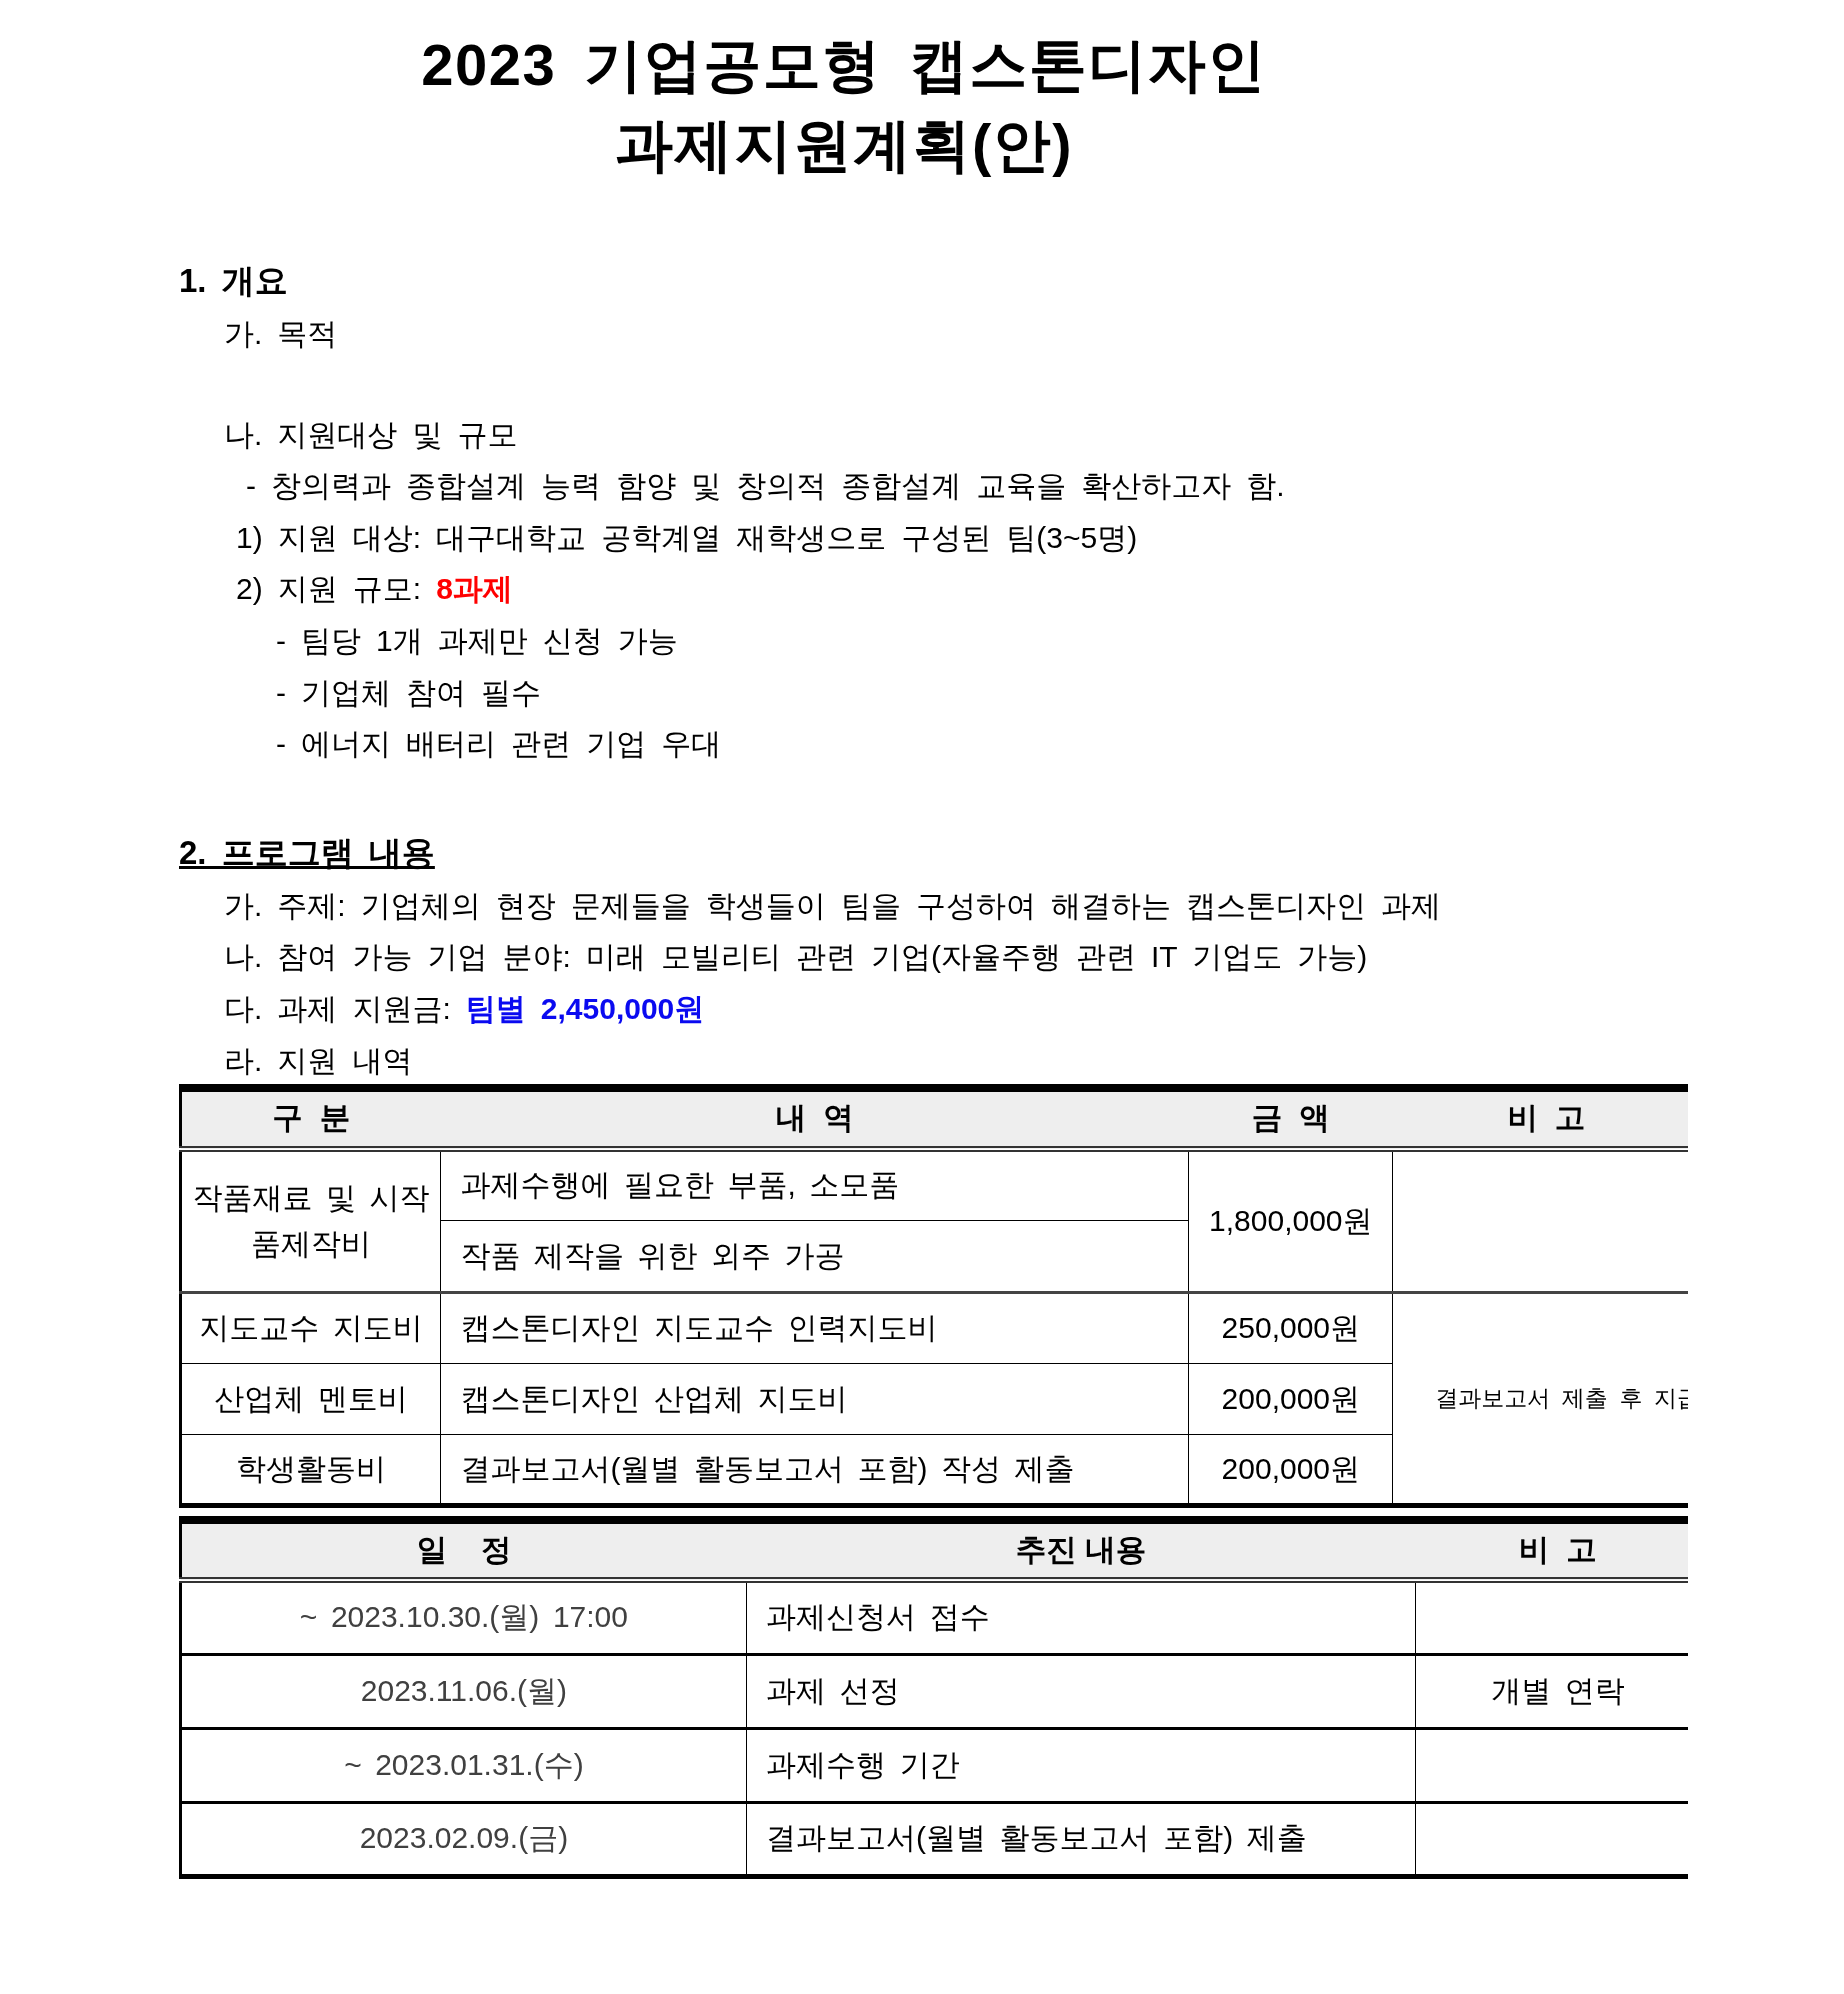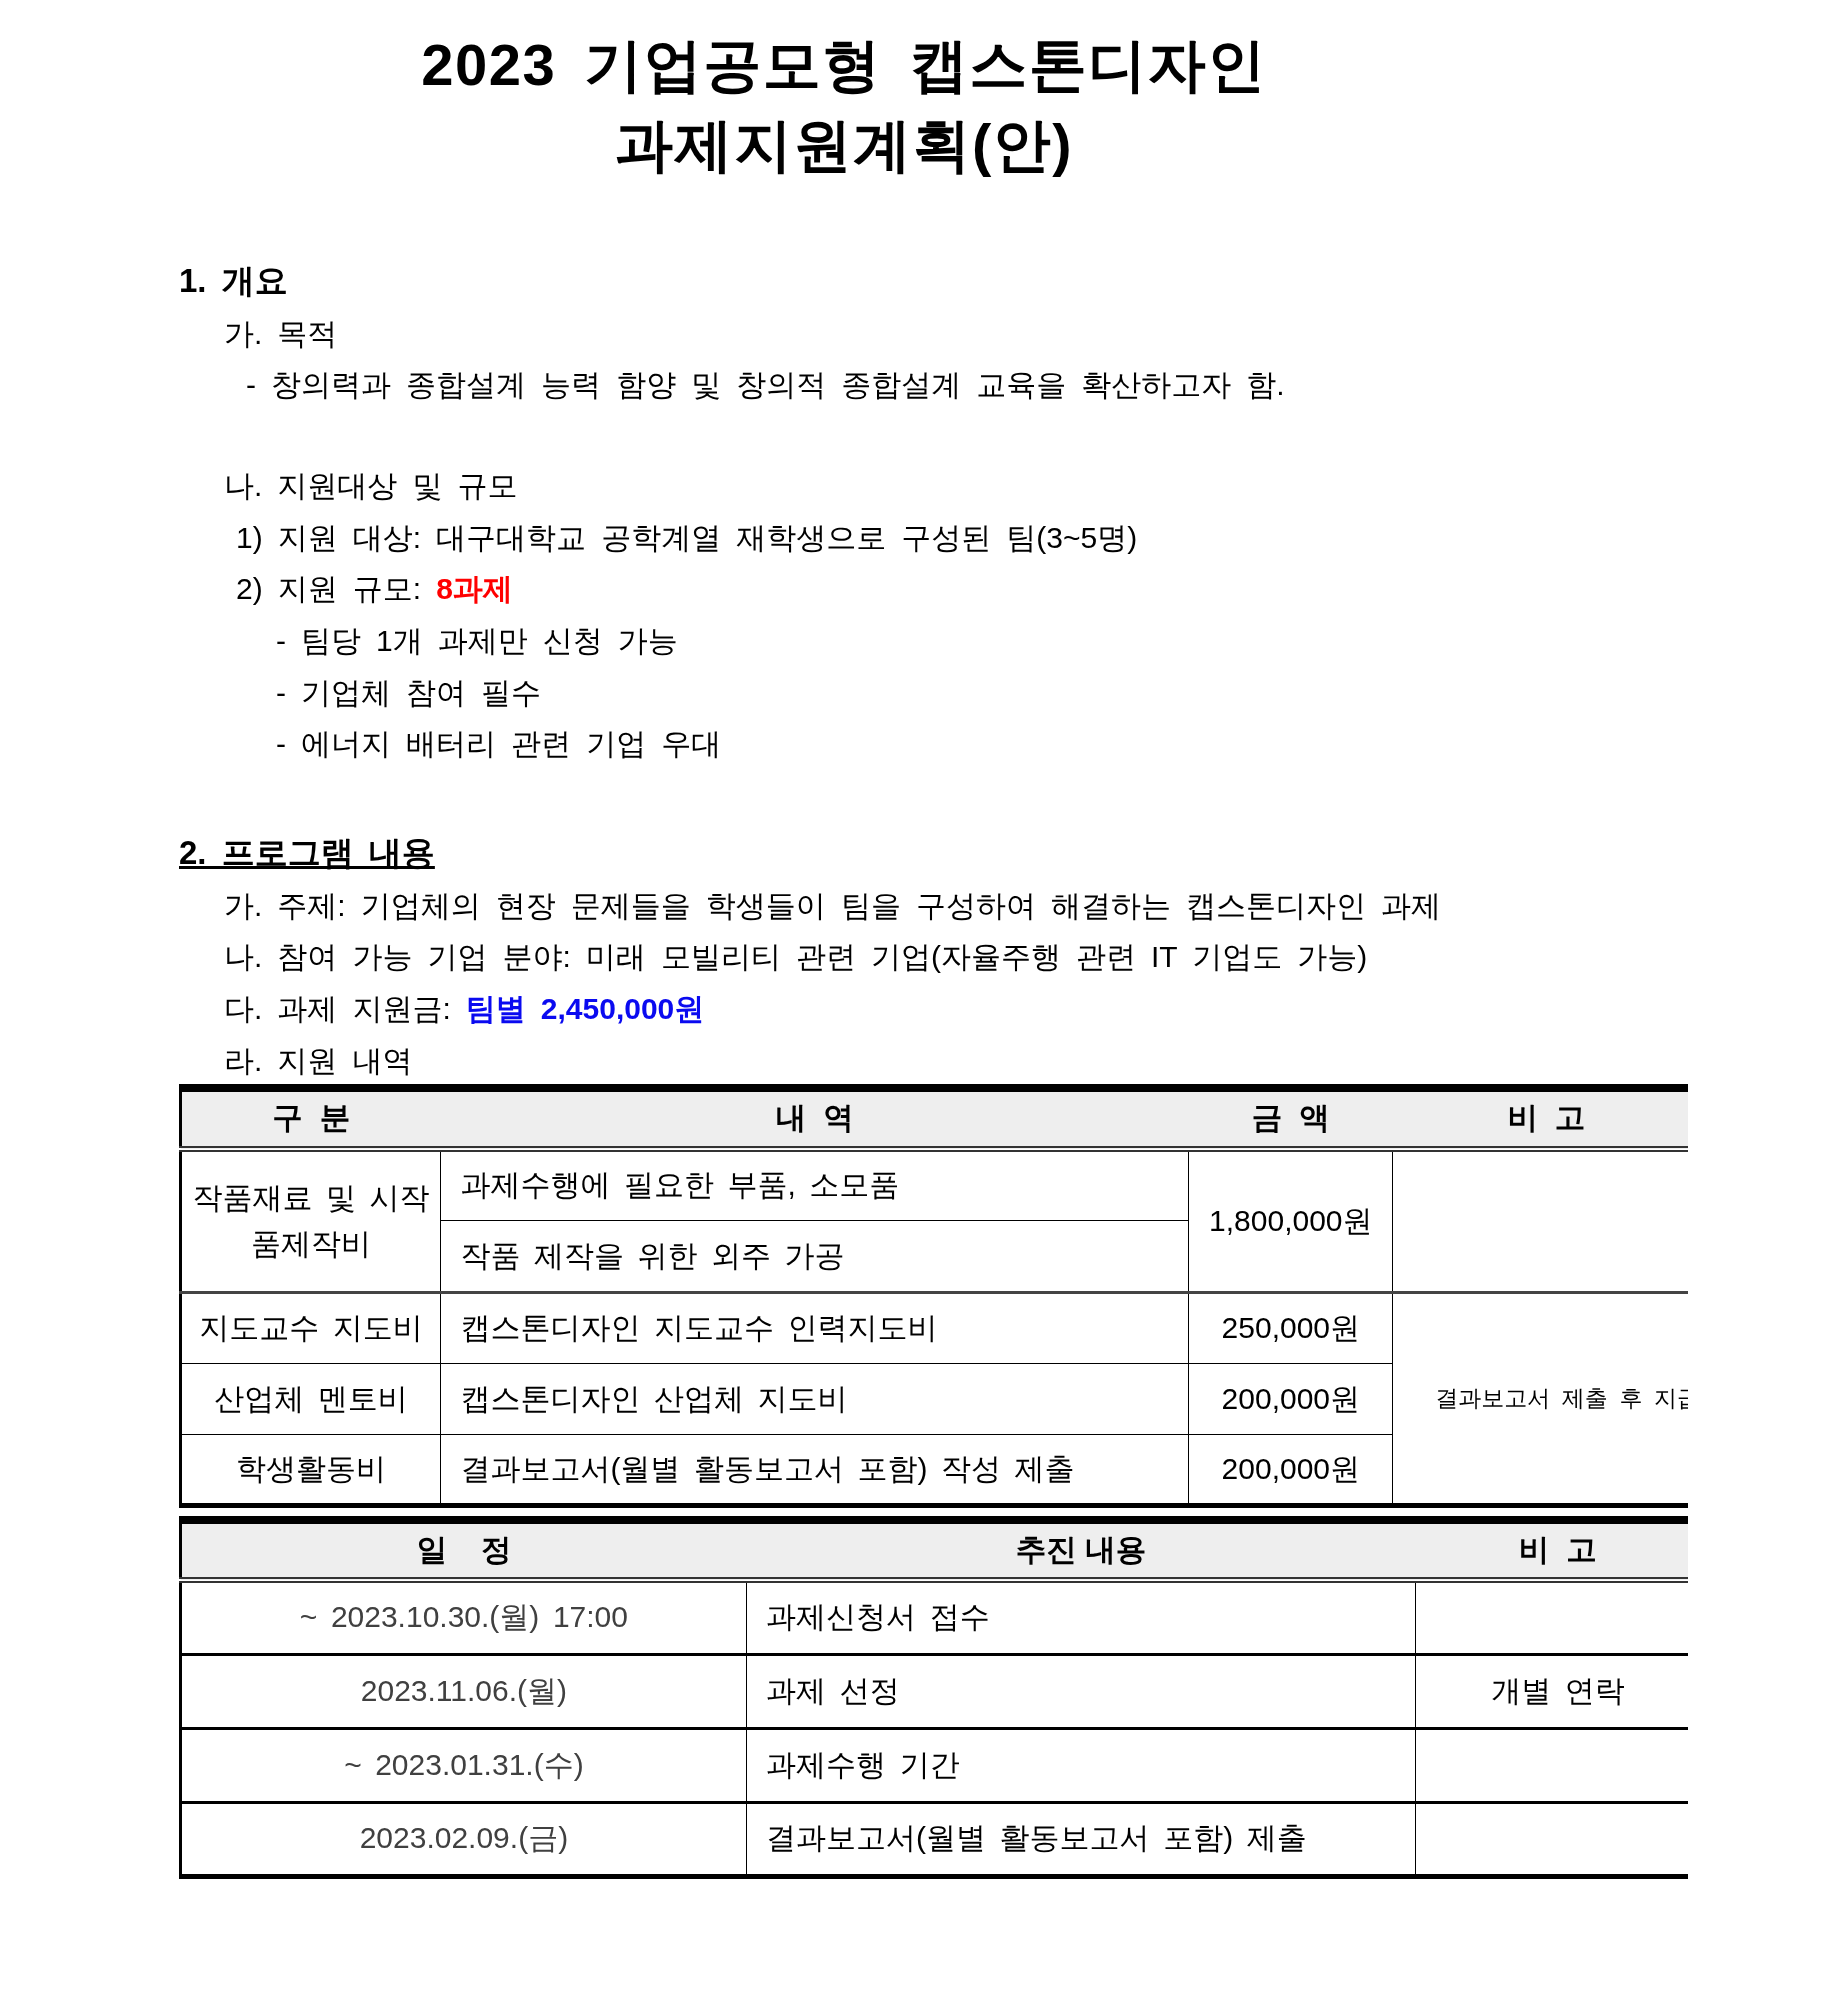--- a/index.html
+++ b/index.html
@@ -111,23 +111,23 @@
 
   <div class="doc-title">
     <div>2023 기업공모형 캡스톤디자인</div>
     <div>과제지원계획(안)</div>
   </div>
 
   <div class="content">
 
     <div class="sec-heading mt-sec1">1. 개요</div>
     <div class="line ind-1 mt-line">가. 목적</div>
+    <div class="line ind-1 mt-gap">나. 지원대상 및 규모</div>
+
     <div class="line ind-3 mt-line">- 창의력과 종합설계 능력 함양 및 창의적 종합설계 교육을 확산하고자 함.</div>
-
-    <div class="line ind-1 mt-gap">나. 지원대상 및 규모</div>
     <div class="line ind-2 mt-line">1) 지원 대상: 대구대학교 공학계열 재학생으로 구성된 팀(3~5명)</div>
     <div class="line ind-2 mt-line"><span>2) 지원 규모:</span> <span class="red">8과제</span></div>
     <div class="line ind-4 mt-line">- 팀당 1개 과제만 신청 가능</div>
     <div class="line ind-4 mt-line">- 기업체 참여 필수</div>
     <div class="line ind-4 mt-line">- 에너지 배터리 관련 기업 우대</div>
 
     <div class="sec-heading mt-sec2">2. 프로그램 내용</div>
     <div class="line ind-1 mt-line">가. 주제: 기업체의 현장 문제들을 학생들이 팀을 구성하여 해결하는 캡스톤디자인 과제</div>
     <div class="line ind-1 mt-line">나. 참여 가능 기업 분야: 미래 모빌리티 관련 기업(자율주행 관련 IT 기업도 가능)</div>
     <div class="line ind-1 mt-line"><span>다. 과제 지원금:</span> <span class="blue">팀별 2,450,000원</span></div>

